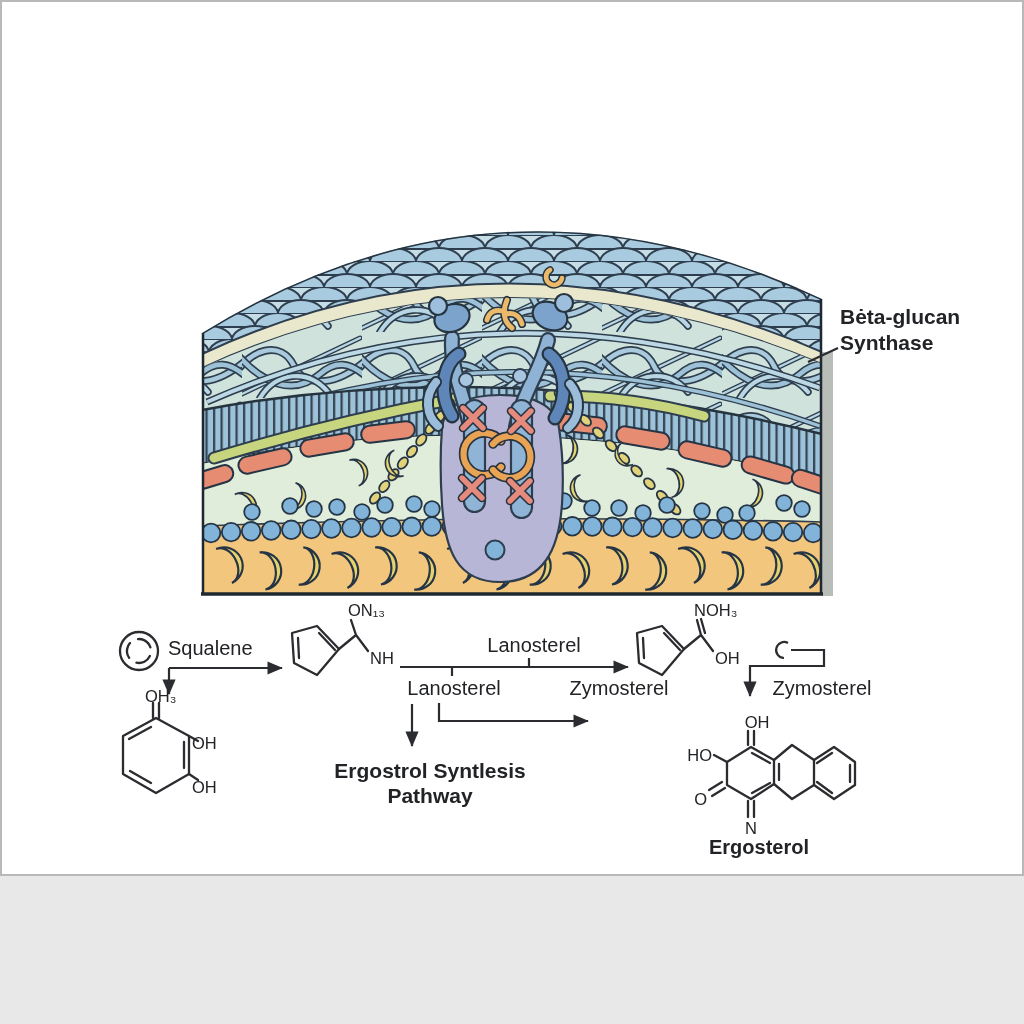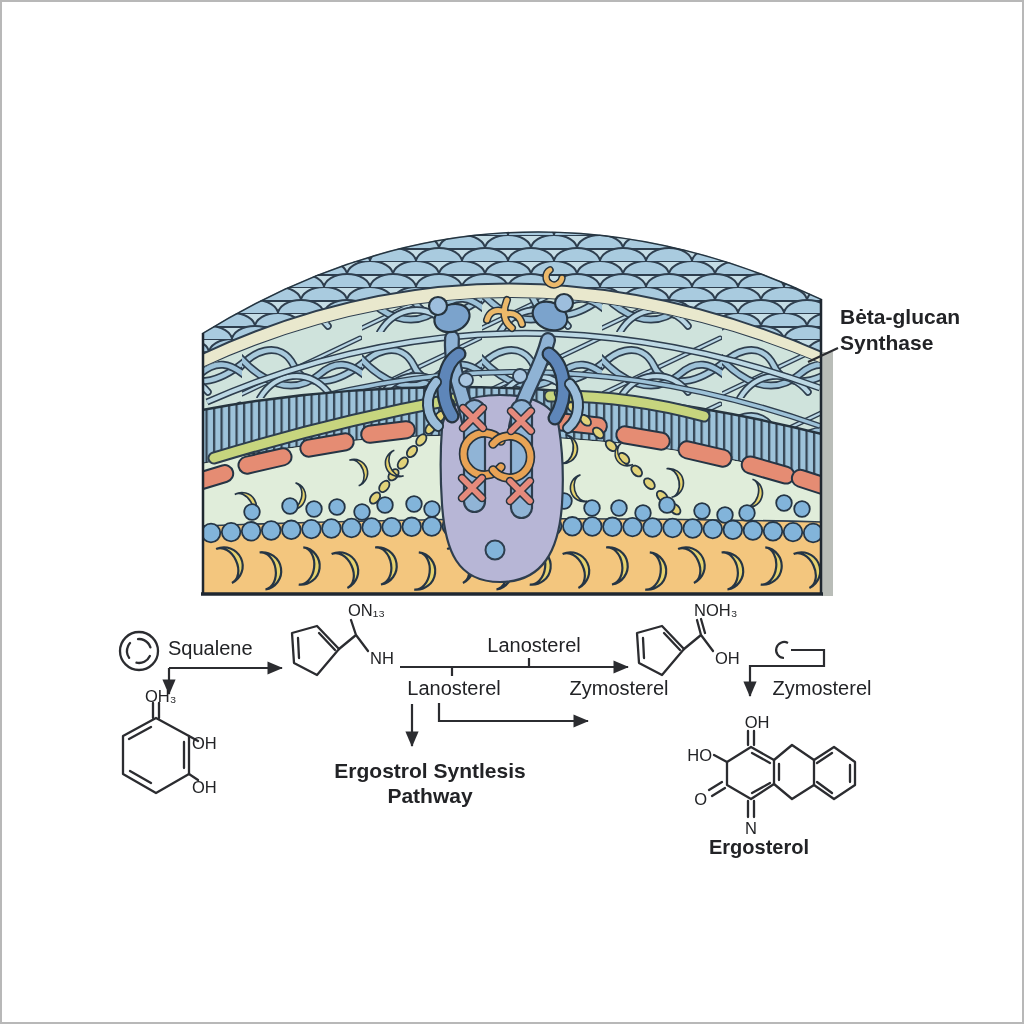--- a/index.html
+++ b/index.html
@@ -1,17 +1,17 @@
 <!DOCTYPE html>
 <html><head>
 <meta charset="utf-8">
 <style>
   html,body{margin:0;padding:0;background:#e8e8e8;}
   #canvas{
-    position:relative;width:1024px;height:1024px;background:#ffffff;
+    position:relative;width:1024px;height:876px;background:#ffffff;
     border:2px solid #b8b8b8;box-sizing:border-box;overflow:hidden;
     font-family:"Liberation Sans",sans-serif;
   }
   svg{position:absolute;left:0;top:0;}
   text{font-family:"Liberation Sans",sans-serif;fill:#222326;}
   .lbl{font-size:20px;}
   .lblB{font-size:21px;font-weight:bold;}
   .chem{font-size:16.5px;}
   .bond{stroke:#2b2c30;stroke-width:2.3;fill:none;stroke-linecap:round;stroke-linejoin:round;}
   .arrow{stroke:#2b2c30;stroke-width:2.2;fill:none;stroke-linejoin:miter;}

